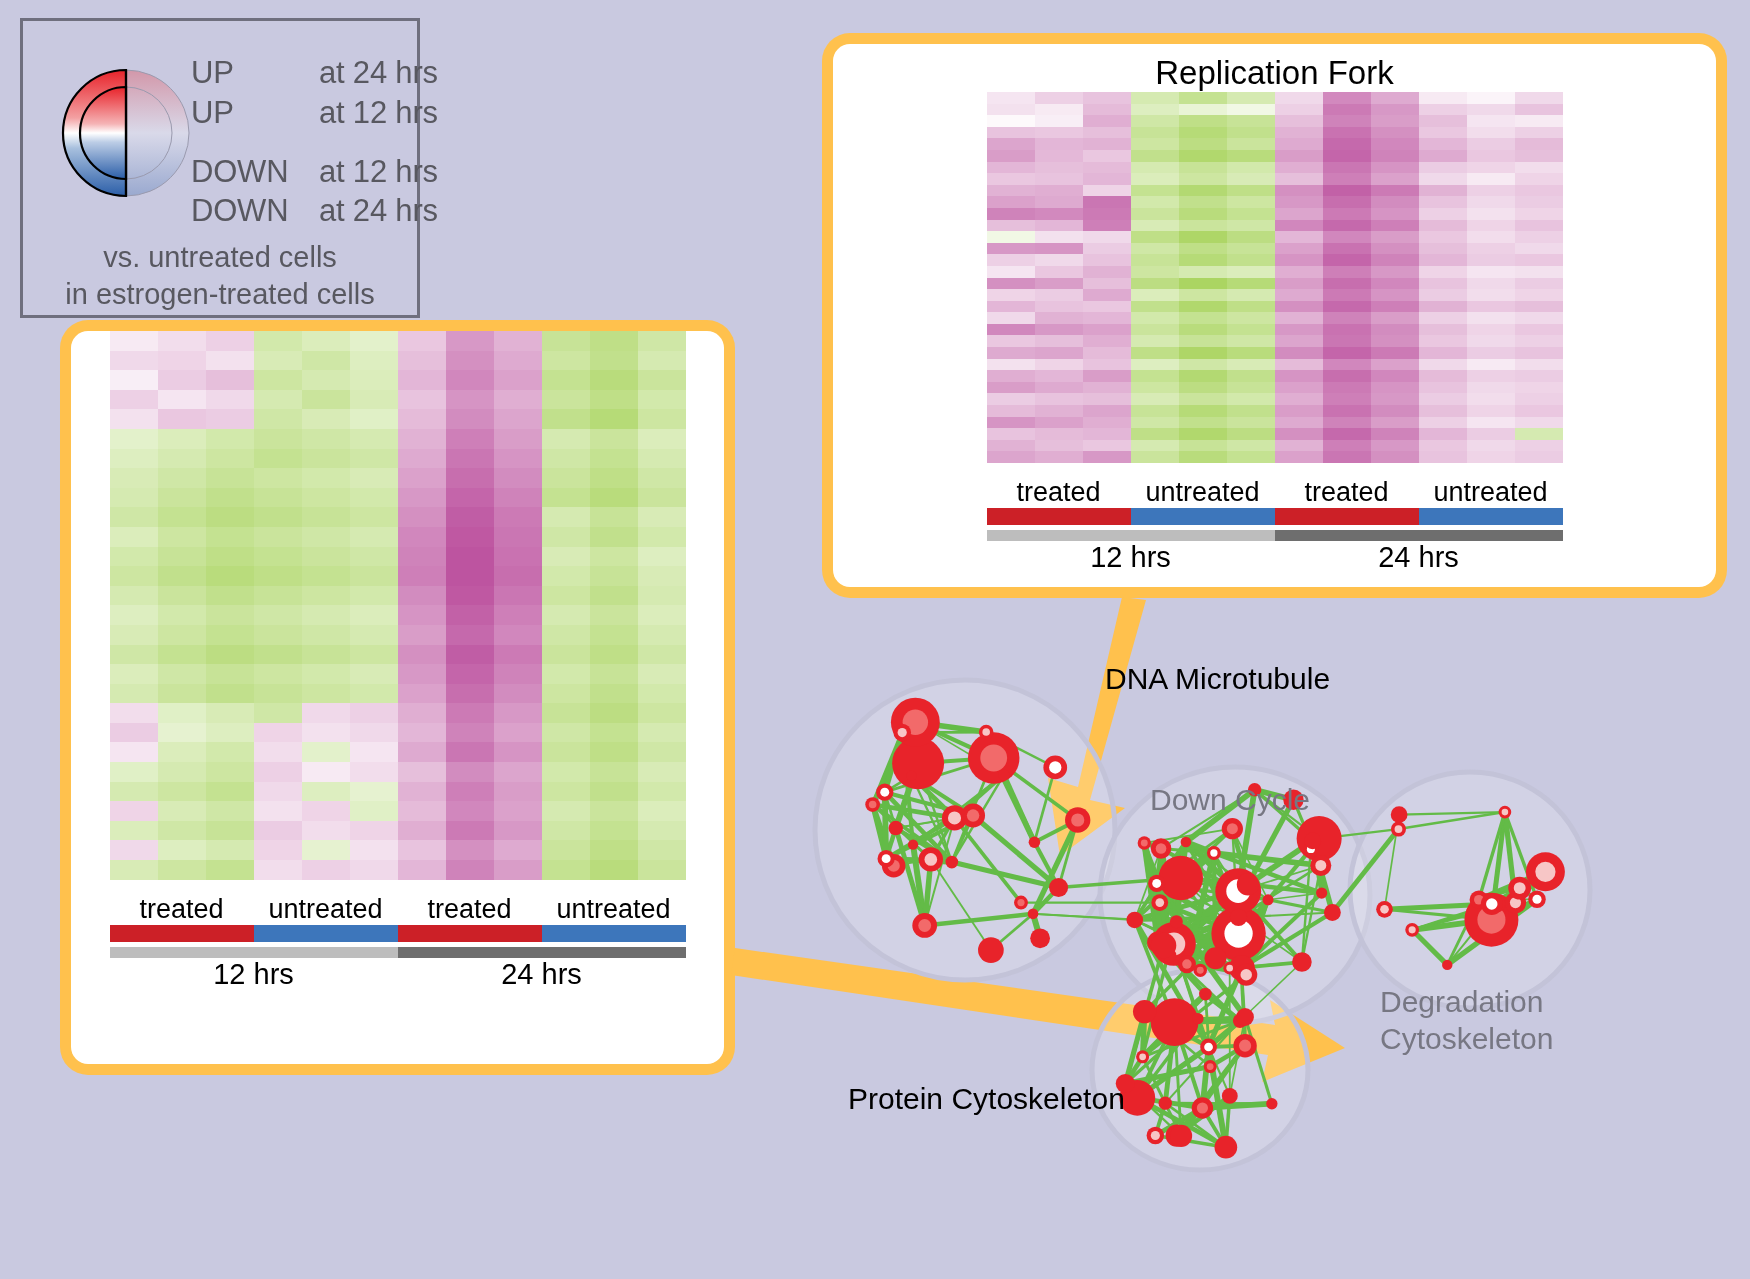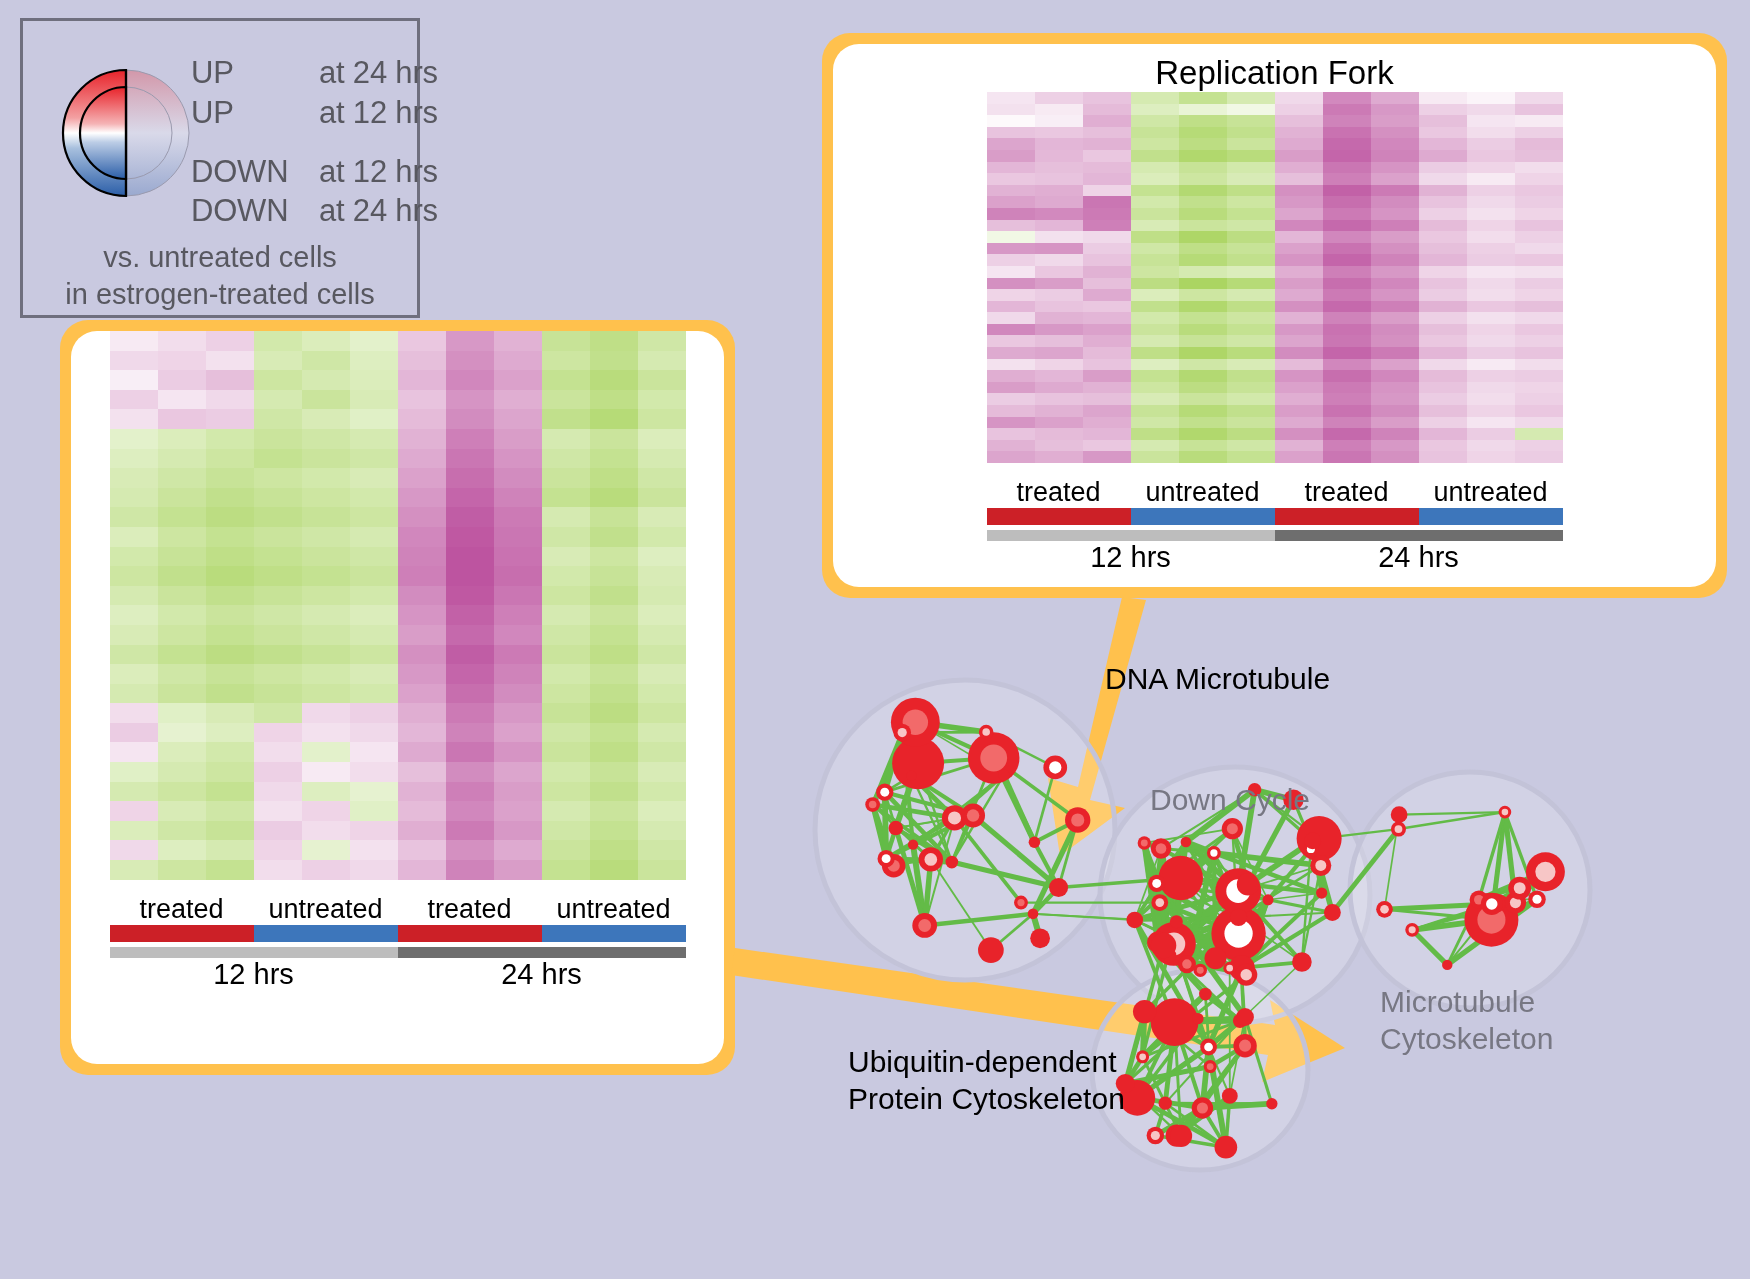--- a/index.html
+++ b/index.html
@@ -33,21 +33,21 @@
     background:#fff;width:100%;height:100%;border-radius:12px;box-sizing:border-box;
     padding:14px 10px 0 10px;
   }
   #updown-key .kline{font-size:30px;text-align:center;color:#000;line-height:1.12;}
   .keyrow{display:flex;align-items:center;gap:14px;margin-left:64px;margin-top:4px;}
   .swatch{width:26px;height:26px;border:1.5px solid #333;box-sizing:border-box;}
   .keyrow span{font-size:31px;color:#000;}
 
   
   .panel{position:absolute;background:#ffc14d;border-radius:28px;box-sizing:border-box;padding:11px;}
-  .panel > .card{background:#fff;width:100%;height:100%;border-radius:26px;
+  .panel > .card{background:#fff;width:100%;height:100%;border-radius:17px;
      box-sizing:border-box;display:flex;flex-direction:column;align-items:center;}
   .panel-title{font-size:33px;color:#000;font-weight:400;margin-top:10px;}
   .hm{display:grid;}
   .hm .cell{width:100%;height:100%;}
   .axis-wrap{position:relative;}
   .cond-labels{display:grid;grid-template-columns:repeat(4,1fr);}
   .cond-labels div{text-align:center;font-size:27px;color:#000;}
   .cond-bar{display:grid;grid-template-columns:repeat(4,1fr);height:17px;}
   .time-bar{display:grid;grid-template-columns:repeat(2,1fr);height:11px;margin-top:5px;}
   .time-labels{display:grid;grid-template-columns:repeat(2,1fr);}
@@ -1562,19 +1562,18 @@
           </g>
           <g>
             <circle cx="430.1882769587665" cy="466.5500792294419" r="6.499291628599167" fill="#e8232a"></circle>
             <circle cx="430.1882769587665" cy="466.5500792294419" r="3.379631646871567" fill="#f26a6a"></circle>
           </g>
         </g>
     </svg>
 
     <div class="net-label black" style="left:325px;top:62px;">DNA Microtubule</div>
     <div class="net-label gray" style="left:370px;top:183px;">Down Cycle</div>
-    <div class="net-label gray" style="left:600px;top:385px;">Microtubule</div>
+    <div class="net-label gray" style="left:600px;top:385px;">Degradation</div>
     <div class="net-label gray" style="left:600px;top:422px;">Cytoskeleton</div>
-    <div class="net-label black" style="left:68px;top:445px;">Ubiquitin-dependent</div>
     <div class="net-label black" style="left:68px;top:482px;">Protein Cytoskeleton</div>
   </div>
 
 </div>
 
 </body></html>

